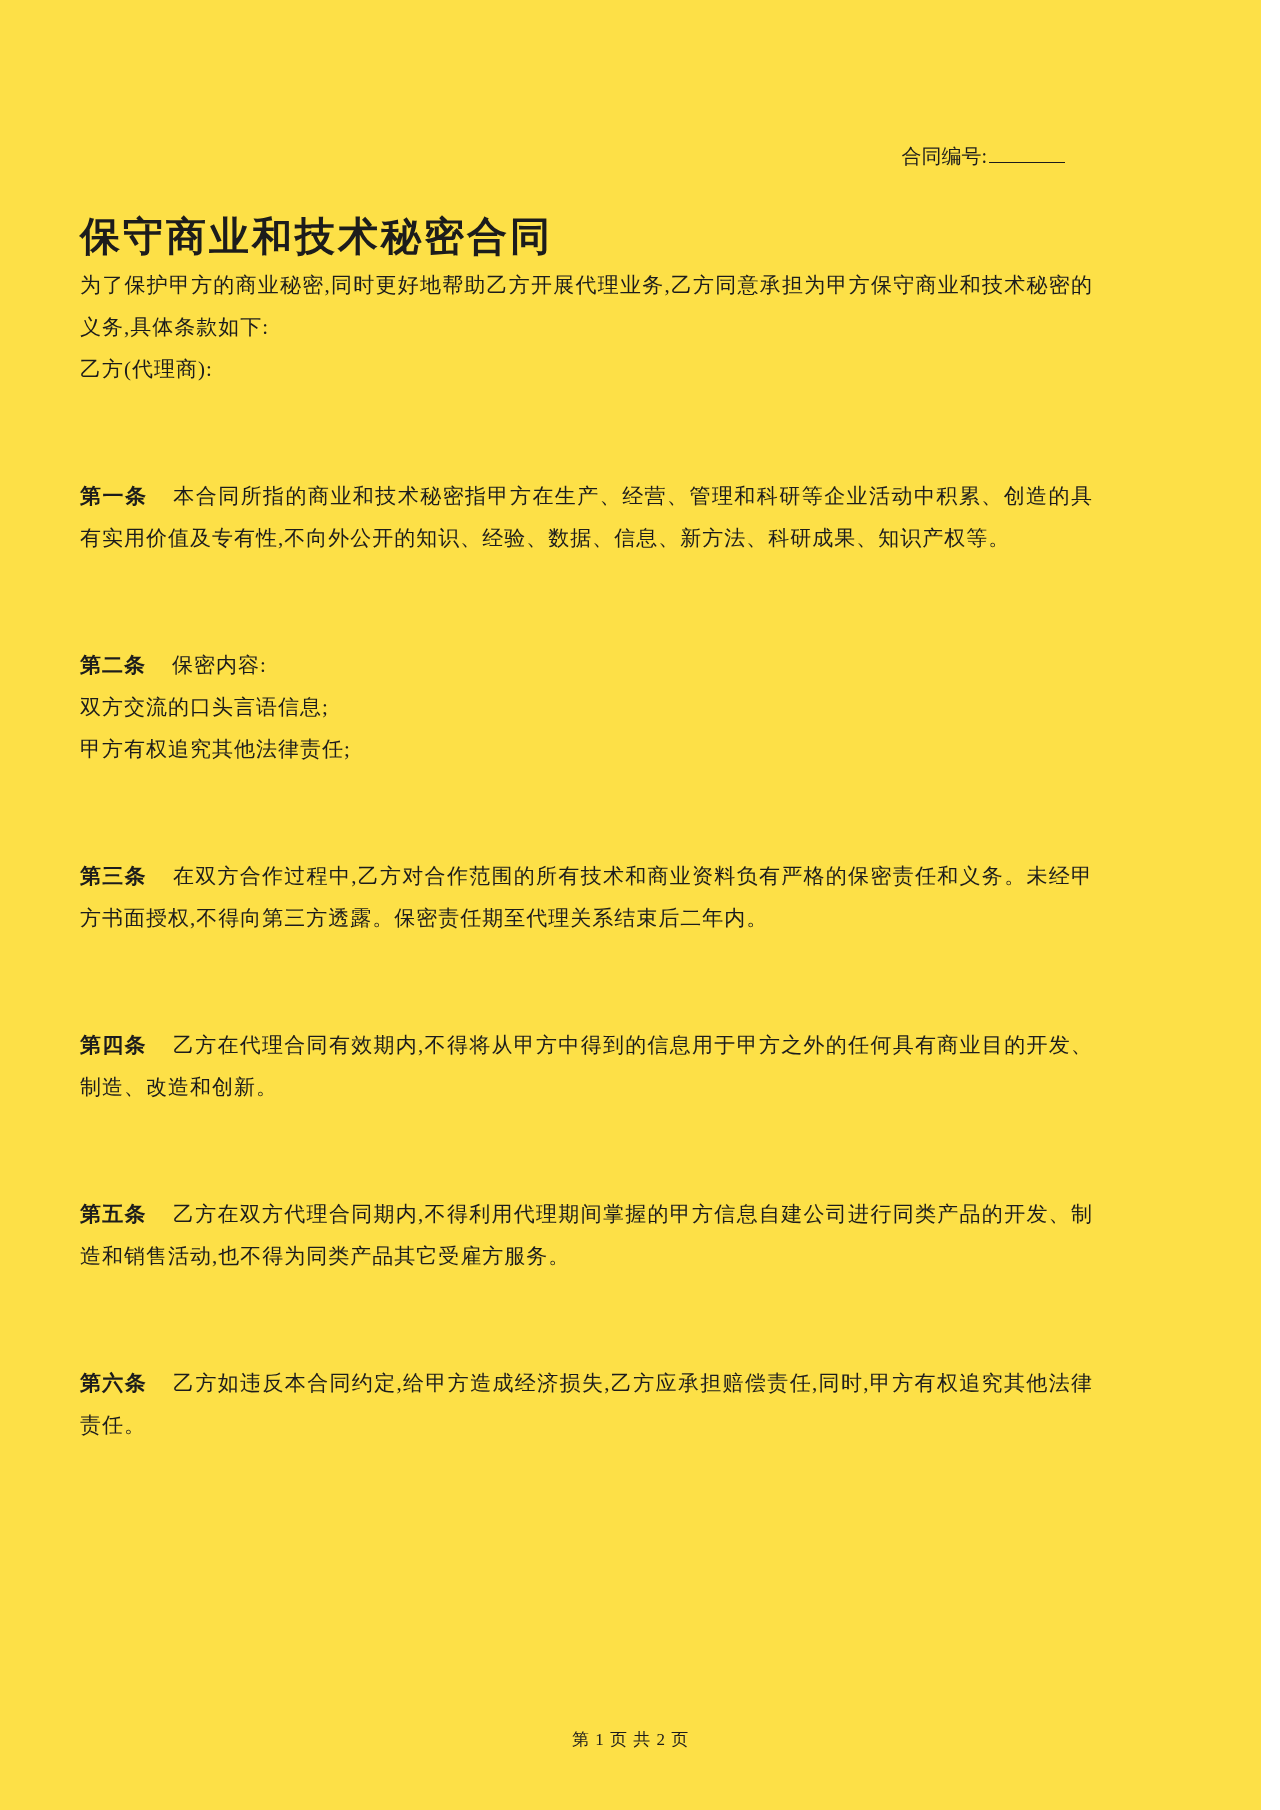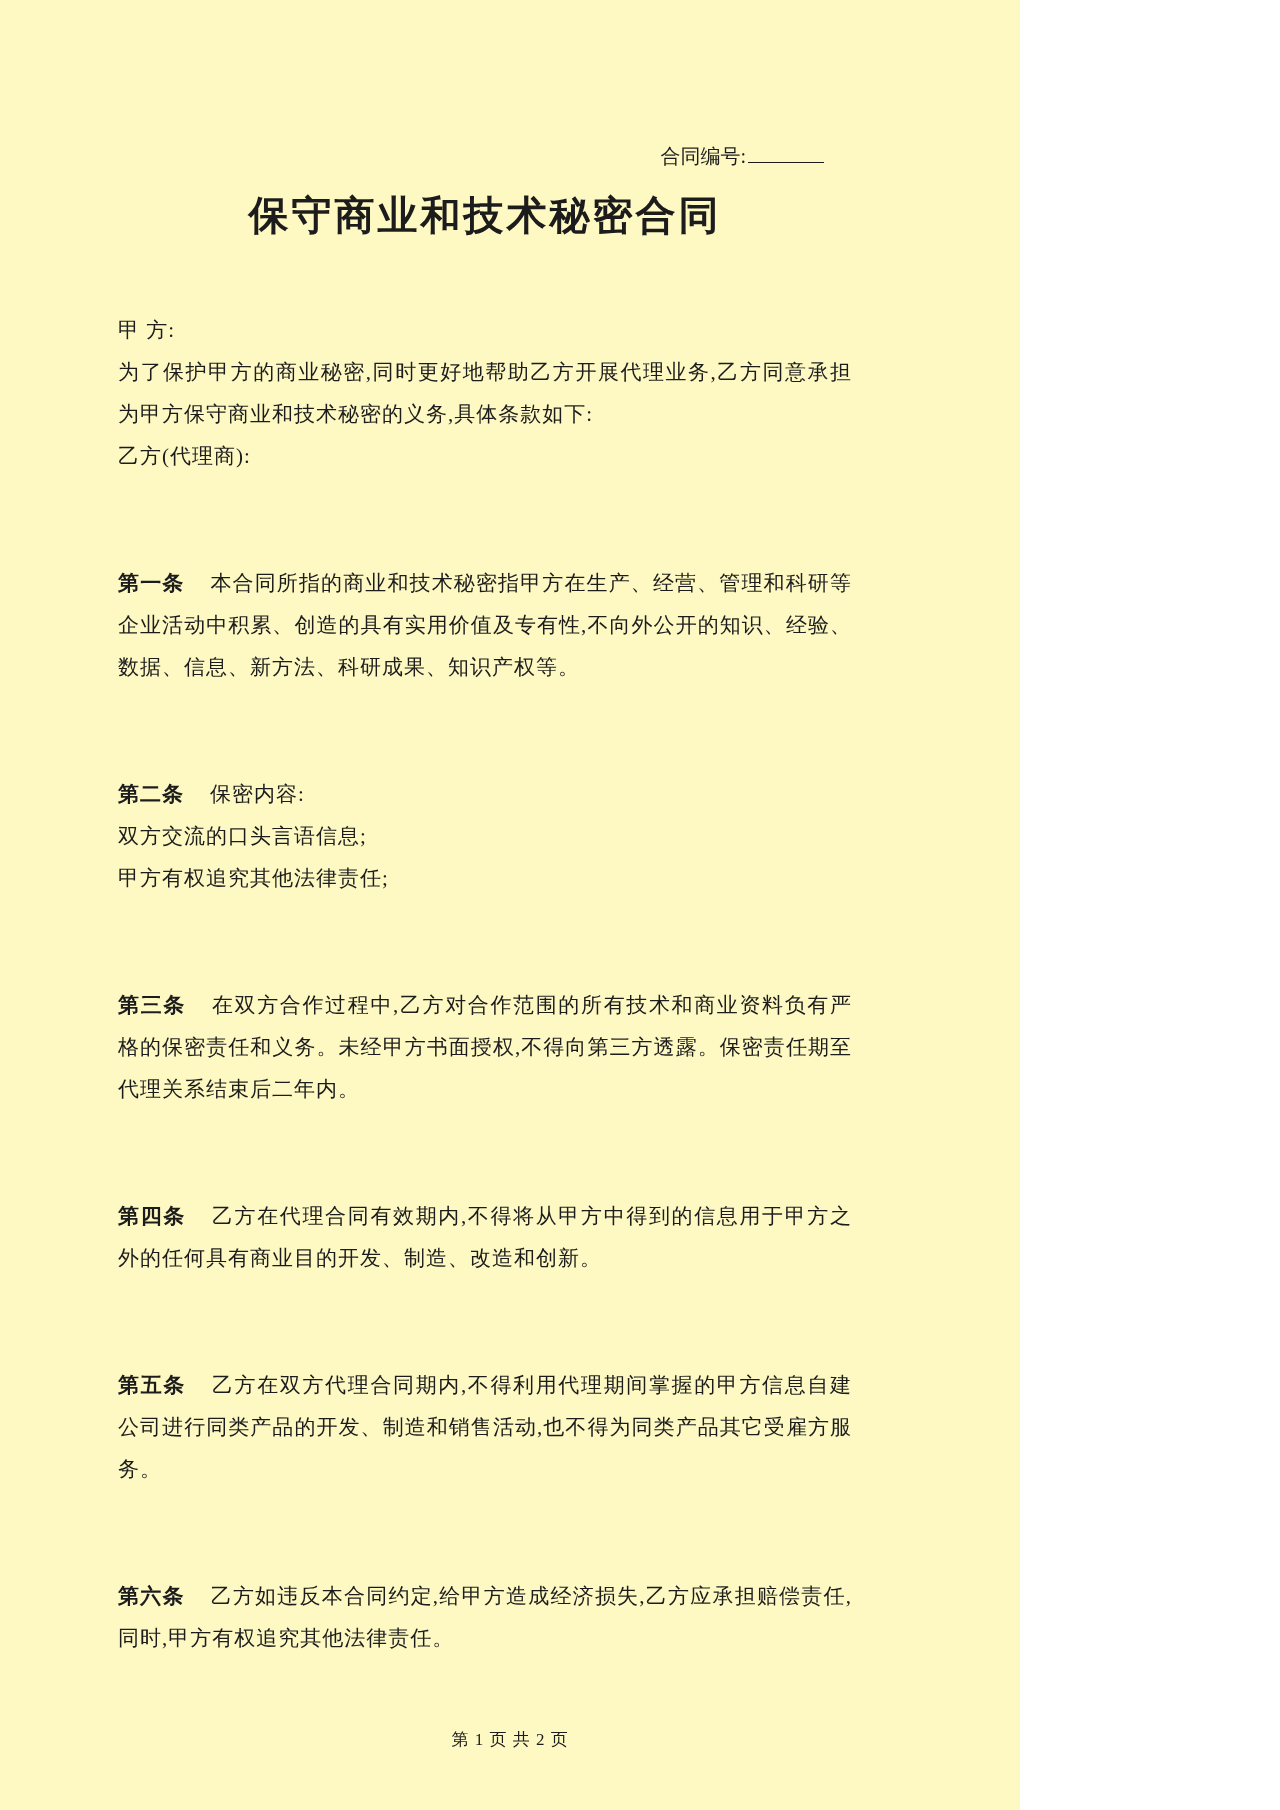--- a/index.html
+++ b/index.html
@@ -5,44 +5,44 @@
   * { margin: 0; padding: 0; box-sizing: border-box; }
   html, body { background: #ffffff; }
   body {
     width: 1280px;
     height: 1810px;
     font-family: "Liberation Serif", "DejaVu Serif", serif;
     color: #1c1c1c;
   }
   .page {
     position: relative;
-    width: 1020px;
+    width: 1261px;
     height: 1810px;
-    background: #fef9c3;
-    padding: 141px 168px 0 118px;
+    background: #fde047;
+    padding: 141px 168px 0 80px;
     overflow: hidden;
   }
   .contract-no {
     text-align: right;
     font-size: 20px;
     line-height: 28px;
     padding-right: 28px;
     white-space: nowrap;
   }
   .blank-line {
     display: inline-block;
     width: 76px;
     height: 22px;
     border-bottom: 1.5px solid #1c1c1c;
     vertical-align: baseline;
     margin-left: 2px;
   }
   .doc-title {
-    margin-top: 19px;
-    text-align: center;
+    margin-top: 40px;
+    text-align: left;
     font-size: 40px;
     font-weight: bold;
     line-height: 54px;
     letter-spacing: 3px;
   }
   .body-text {
     font-size: 21px;
     line-height: 42px;
     letter-spacing: 1px;
     text-align: justify;
@@ -66,21 +66,20 @@
 <body>
 
 <div class="page">
 
   <div class="contract-no">
     <span>合同编号:</span><span class="blank-line"></span>
   </div>
 
   <h1 class="doc-title">保守商业和技术秘密合同</h1>
 
-  <p class="body-text first-line">甲 方:</p>
   <p class="body-text">为了保护甲方的商业秘密,同时更好地帮助乙方开展代理业务,乙方同意承担为甲方保守商业和技术秘密的义务,具体条款如下:</p>
   <p class="body-text">乙方(代理商):</p>
 
   <p class="body-text article">
     <span class="art-label">第一条</span><span>本合同所指的商业和技术秘密指甲方在生产、经营、管理和科研等企业活动中积累、创造的具有实用价值及专有性,不向外公开的知识、经验、数据、信息、新方法、科研成果、知识产权等。</span>
   </p>
 
   <div class="article">
     <p class="body-text">
       <span class="art-label">第二条</span><span class="art-heading">保密内容:</span>

